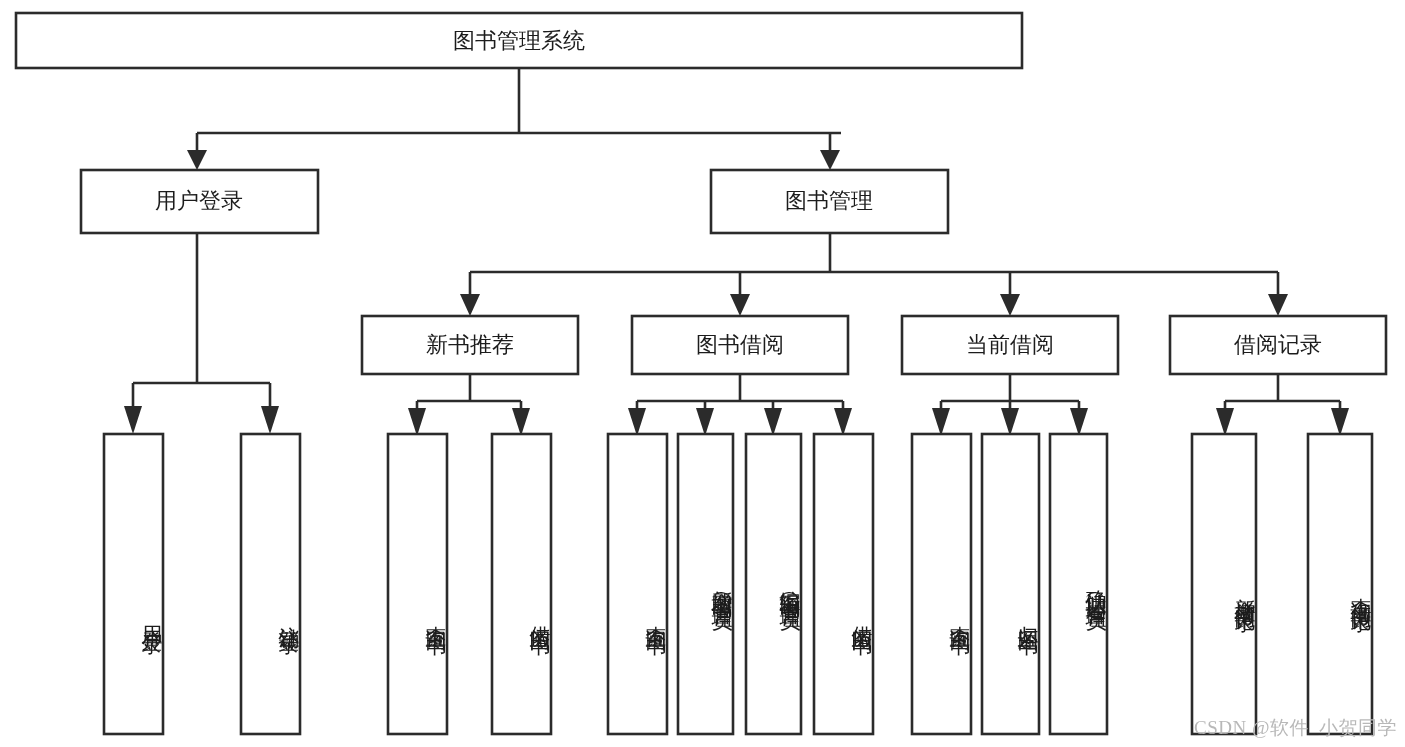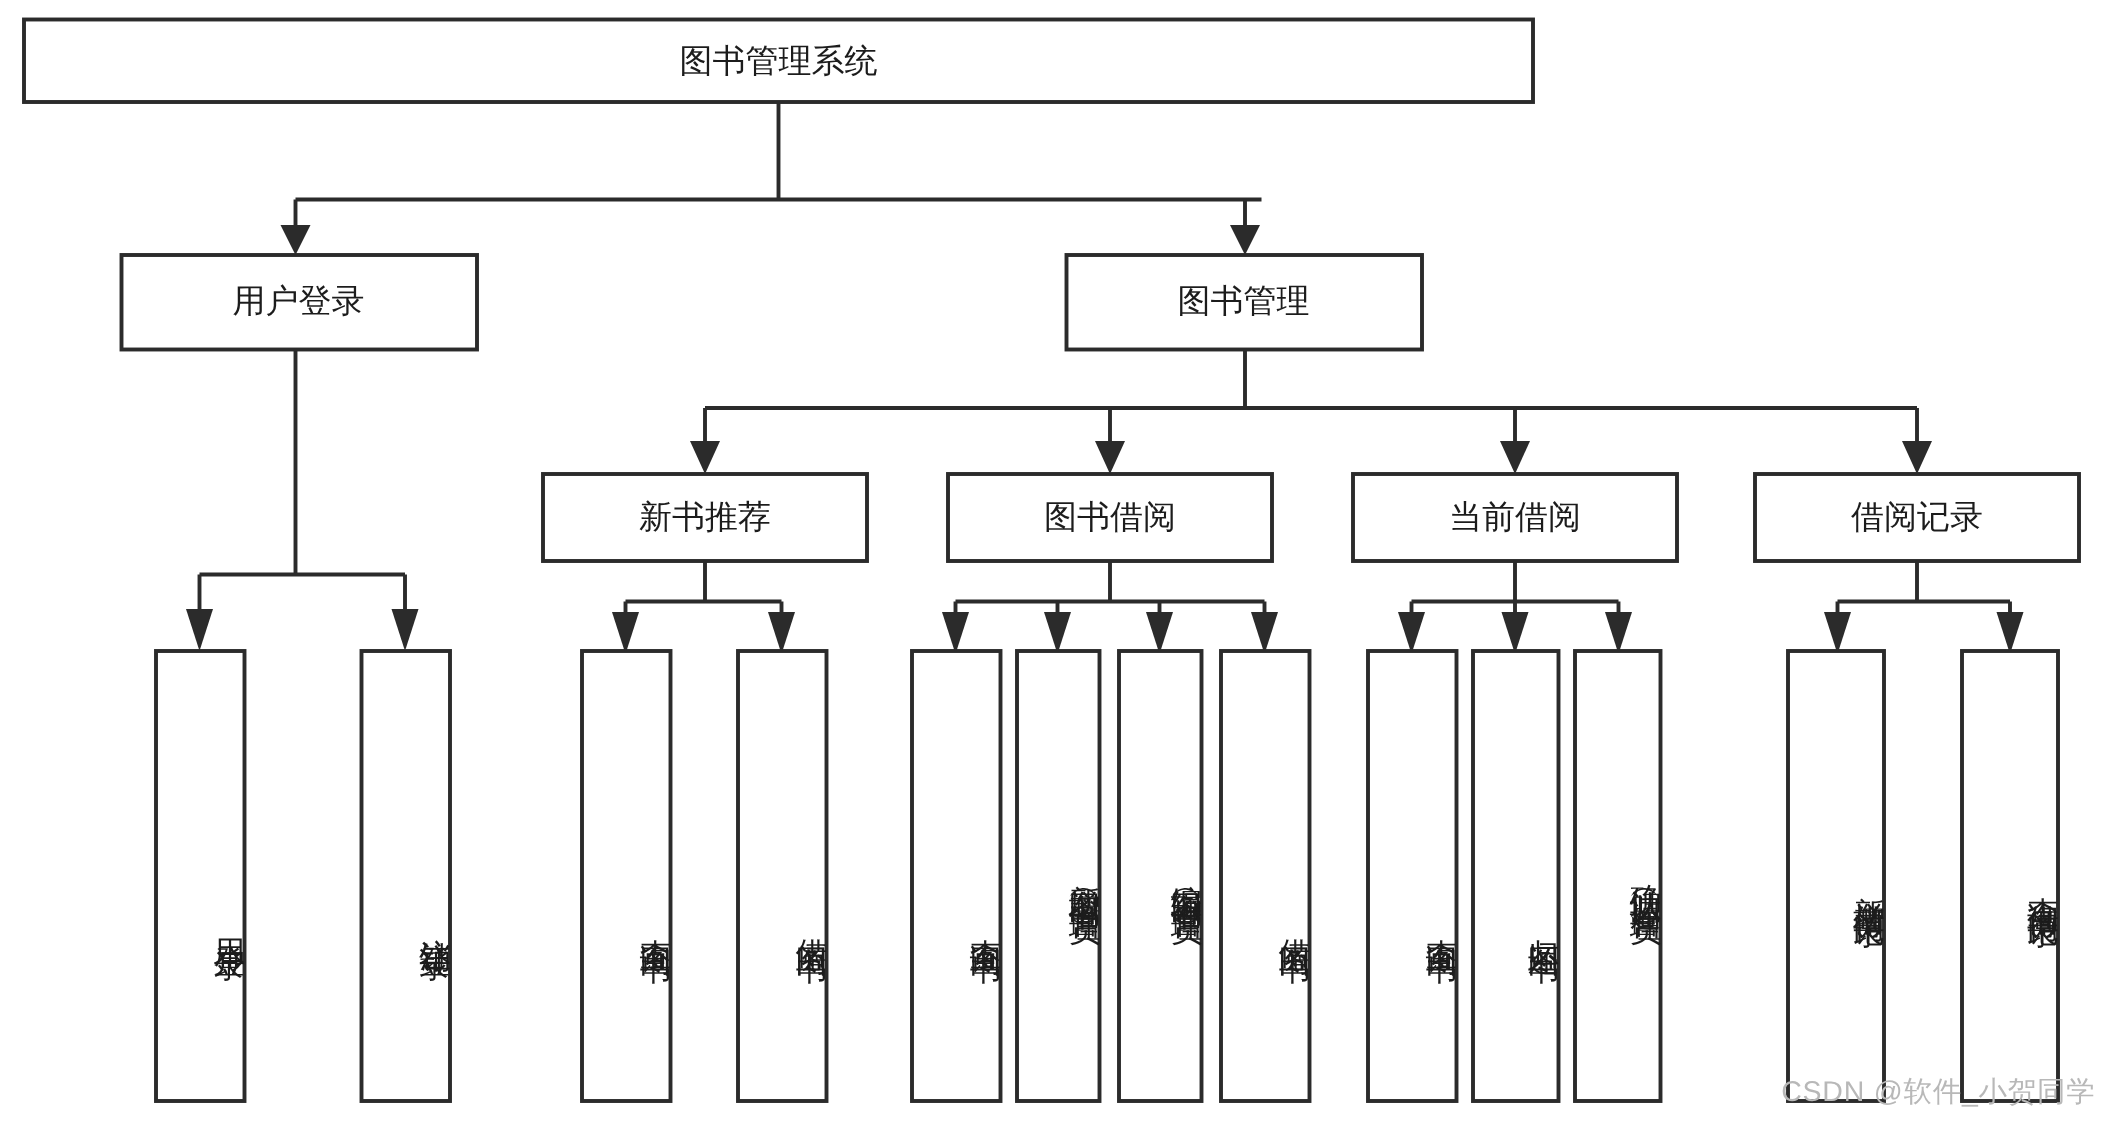--- a/index.html
+++ b/index.html
@@ -62,21 +62,21 @@
     text-align: center;
     display: flex;
     align-items: flex-start;
     justify-content: center;
     pointer-events: none;
   }
   .watermark {
     position: absolute;
     right: 8px;
     bottom: 6px;
-    font-family: Liberation Sans, sans-serif;
+    font-family: Liberation Serif, serif;
     font-size: 19px;
     color: #b8b8b8;
     letter-spacing: 0.5px;
     white-space: nowrap;
   }
 </style>
 </head>
 <body>
 
 <div id="diagram-root">

